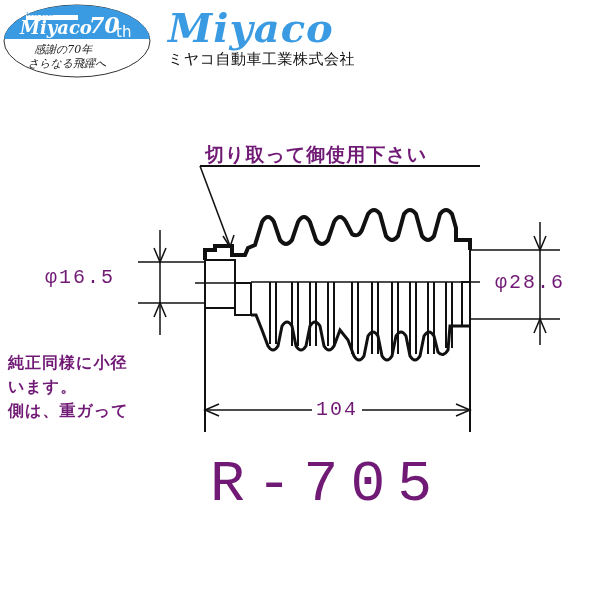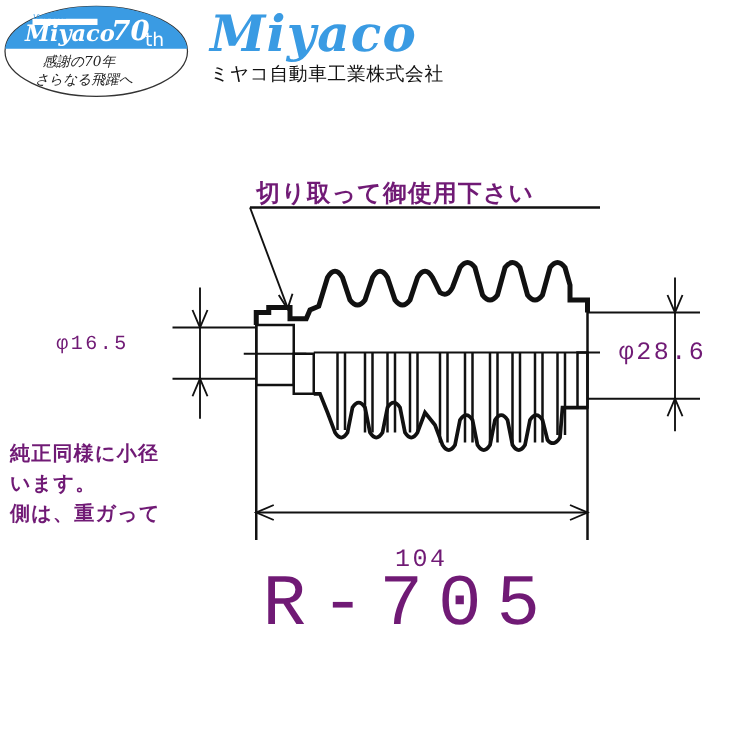--- a/index.html
+++ b/index.html
@@ -4,23 +4,23 @@
 <style>
   html, body { margin: 0; padding: 0; background: #ffffff; }
   body { width: 600px; height: 600px; position: relative; overflow: hidden; font-family: "DejaVu Sans", sans-serif; }
   .abs { position: absolute; }
   #badge { left: 2px; top: 3px; width: 150px; height: 77px; }
   #brand { left: 168px; top: 5px; color: #3a9be3; font-family: "DejaVu Serif", serif; font-weight: bold; font-style: italic; font-size: 40px; letter-spacing: 1px; line-height: 46px; }
   #company { left: 168px; top: 50px; font-size: 15px; color: #111; letter-spacing: 0.5px; text-align: center; }
   #drawing { left: 0; top: 0; width: 600px; height: 600px; }
   .lbl { color: #701a75; font-family: Liberation Mono, monospace; }
   #note-top { left: 205px; top: 142px; font-size: 19px; font-weight: bold; letter-spacing: 1px; }
-  #dim-left { left: 45px; top: 266px; font-size: 16px; letter-spacing: 2px; }
+  #dim-left { left: 45px; top: 266px; font-size: 20px; letter-spacing: 2px; }
   #dim-right { left: 495px; top: 271px; font-size: 20px; letter-spacing: 2px; }
-  #dim-len { left: 312px; top: 398px; font-size: 20px; letter-spacing: 2px; background: #fff; padding: 0 4px; margin-top: 39px; }
+  #dim-len { left: 312px; top: 398px; font-size: 20px; letter-spacing: 2px; background: #fff; padding: 0 4px; }
   #note-left { left: 8px; top: 352px; font-size: 16px; font-weight: bold; line-height: 24px; width: 180px; letter-spacing: 1px; }
   #part-no { left: 210px; top: 452px; font-size: 58px; letter-spacing: 12px; font-weight: normal; }
 </style>
 </head>
 <body>
 
 <svg id="badge" class="abs" viewBox="0 0 150 77">
   <defs>
     <clipPath id="ov">
         <ellipse cx="75" cy="38" rx="73" ry="36"></ellipse>

